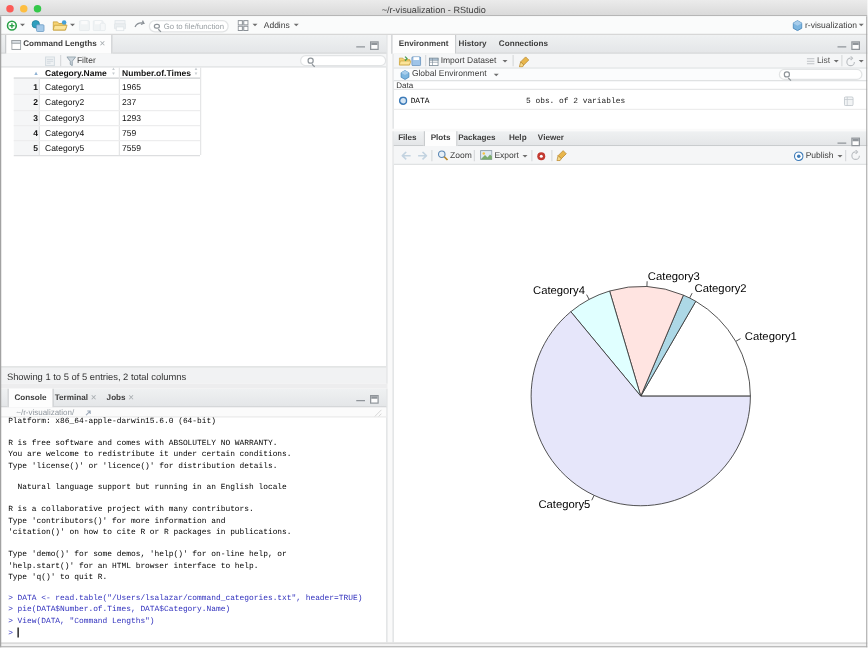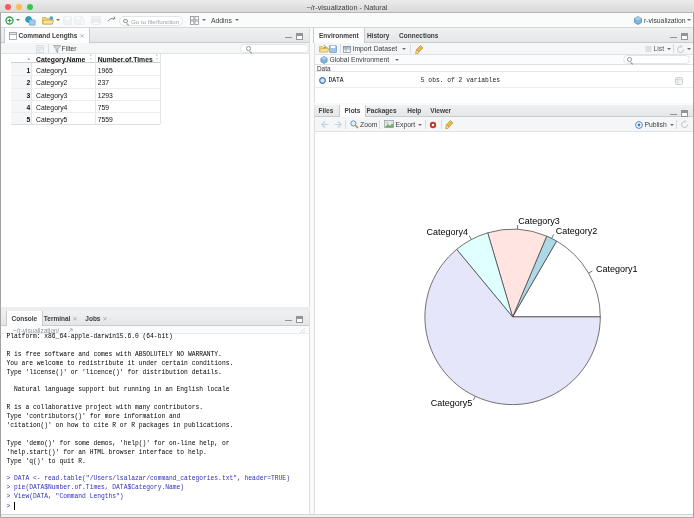--- a/index.html
+++ b/index.html
@@ -31,21 +31,21 @@
 #redge{position:absolute;right:0;top:13px;width:1px;height:505px;background:#a2a2a2;z-index:50;}
 #bedge{position:absolute;left:0;top:513.5px;width:694px;height:4.5px;background:#f2f2f2;border-top:1px solid #d4d4d4;z-index:40;}
 #bline{position:absolute;left:0;top:517px;width:694px;height:1px;background:#ababab;z-index:50;}
 </style>
 </head>
 <body>
 <div id="titlebar">
   <div class="tl" style="left:5px;background:#fc5b57;"></div>
   <div class="tl" style="left:15.5px;background:#fdbe41;"></div>
   <div class="tl" style="left:27px;background:#34c84a;"></div>
-  <div id="title">~/r-visualization - Natural</div>
+  <div id="title">~/r-visualization - RStudio</div>
 </div>
 <div id="maintb">
   <svg class="abs" style="left:4.5px;top:3px" width="9" height="9" viewBox="0 0 9 9">
     <circle cx="4.5" cy="4.5" r="3.5" fill="#fff" stroke="#2aa147" stroke-width="1.3"></circle>
     <rect x="4" y="2.6" width="1.1" height="3.9" fill="#2aa147"></rect>
     <rect x="2.6" y="4" width="3.9" height="1.1" fill="#2aa147"></rect>
   </svg>
   <span class="caret abs" style="left:16px;top:6px;"></span>
   <svg class="abs" style="left:25px;top:3px" width="12" height="10" viewBox="0 0 12 10">
     <circle cx="3.6" cy="3.4" r="3" fill="#2f9fbe" stroke="#1e7e9a" stroke-width="0.6"></circle>
@@ -149,20 +149,23 @@
       <div class="abs" style="left:15.5px;top:40.5px;font-weight:700;">4</div>
         <div class="abs" style="left:25px;top:40.5px;">Category4</div>
         <div class="abs" style="left:86.7px;top:40.5px;">759</div>
       <div class="abs" style="left:0;top:48.7px;width:148.5px;height:1px;background:#ededee;"></div>
       <div class="abs" style="left:15.5px;top:52.7px;font-weight:700;">5</div>
         <div class="abs" style="left:25px;top:52.7px;">Category5</div>
         <div class="abs" style="left:86.7px;top:52.7px;">7559</div>
       <div class="abs" style="left:0;top:61px;width:148.5px;height:1px;background:#dddee0;"></div>
     </div>
   </div>
+  <div class="abs" style="left:0;top:264.5px;width:309px;height:14.5px;background:#f1f2f3;border-top:1px solid #dddfe0;">
+    <span class="abs" style="left:5.5px;top:3.3px;font-size:7.5px;color:#333;">Showing 1 to 5 of 5 entries, 2 total columns</span>
+  </div>
 </div>
 
 <div class="abs" style="left:0;top:307px;width:310px;height:4px;background:#ededee;"></div>
 
 <div class="panel" id="pconsole" style="left:0;top:311px;width:310px;height:202.5px;border-right:1px solid #dcdedf;">
   <div class="tabbar" style="height:15px;">
     <div class="tab active" style="left:5.5px;height:15px;line-height:15px;">Console</div>
     <div class="tab" style="left:38.8px;height:15px;line-height:15px;">Terminal<span class="tabx">✕</span></div>
     <div class="tab" style="left:80.3px;height:15px;line-height:15px;">Jobs<span class="tabx">✕</span></div>
     <div class="minmax">

